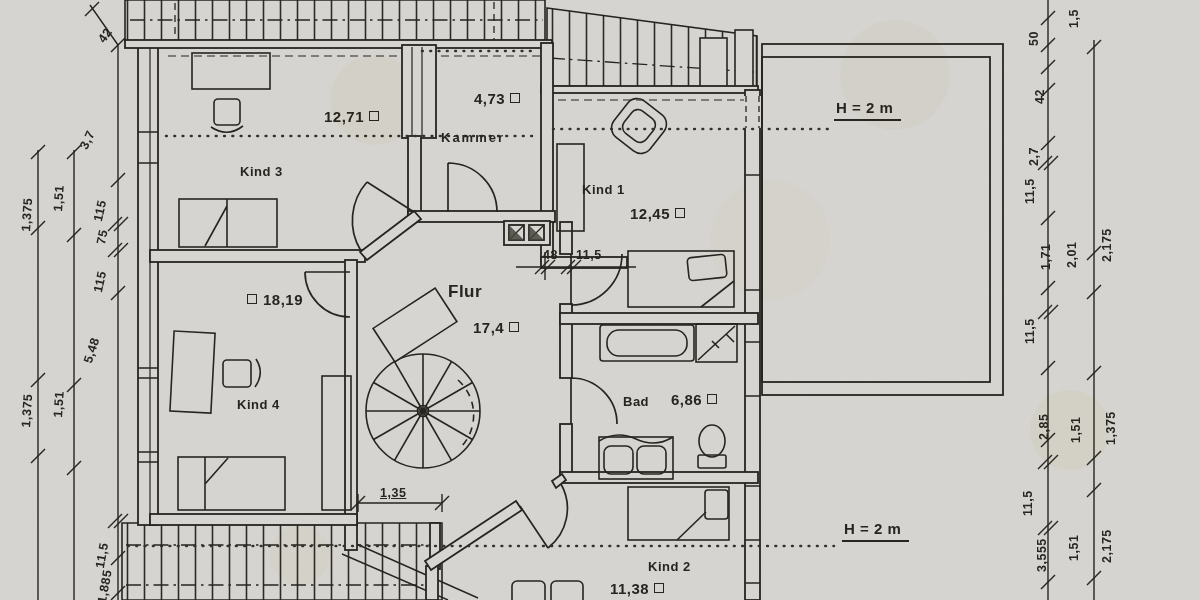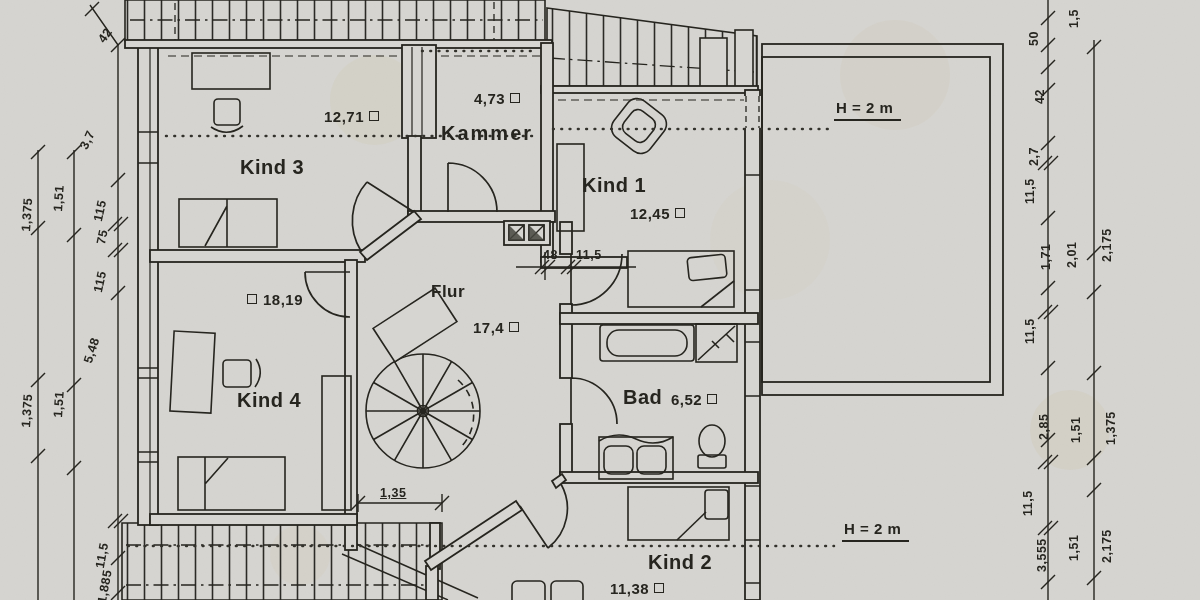--- a/index.html
+++ b/index.html
@@ -7,21 +7,21 @@
          background:#d6d5d1;font-family:"Liberation Sans",sans-serif;}
   svg{position:absolute;left:0;top:0;}
   .hlab{position:absolute;font-weight:700;color:#26251f;white-space:nowrap;
         letter-spacing:.5px;line-height:1;}
   .vlab{position:absolute;font-weight:700;color:#26251f;white-space:nowrap;
         transform-origin:0 0;font-size:12.5px;line-height:1;letter-spacing:.5px;}
   .sq{display:inline-block;width:8px;height:8px;border:1.7px solid #26251f;
       margin-left:5px;vertical-align:1px;}
   .sq.pre{margin-left:0;margin-right:6px;}
   .uline{border-bottom:2px solid #26251f;padding:0 8px 4px 2px;}
-  .fs17{font-size:17px;} .fs16{font-size:20px;} .fs15{font-size:15px;} .fs12{font-size:12.5px;}
+  .fs17{font-size:17px;} .fs16{font-size:13px;margin-top:8px;} .fs15{font-size:15px;} .fs12{font-size:12.5px;}
   .lsp{letter-spacing:2px;}
 </style>
 </head>
 <body>
 
 <div id="stage">
 
 <svg width="1200" height="600" viewBox="0 0 1200 600">
   <defs>
     <pattern id="hv" width="17" height="12" patternUnits="userSpaceOnUse">
@@ -272,25 +272,25 @@
 
   <span class="hlab fs15" style="left:474px;top:91px;"><span>4,73</span><span class="sq"></span></span>
   <span class="hlab fs16 lsp" style="left:441px;top:123px;">Kammer</span>
 
   <span class="hlab fs16" style="left:582px;top:175px;">Kind 1</span>
   <span class="hlab fs15" style="left:630px;top:206px;"><span>12,45</span><span class="sq"></span></span>
 
   <span class="hlab fs15" style="left:247px;top:292px;"><span class="sq pre"></span><span>18,19</span></span>
   <span class="hlab fs16" style="left:237px;top:390px;">Kind 4</span>
 
-  <span class="hlab fs17" style="left:431px;top:283px;">Flur</span>
+  <span class="hlab fs17" style="left:448px;top:283px;">Flur</span>
   <span class="hlab fs15" style="left:473px;top:320px;"><span>17,4</span><span class="sq"></span></span>
 
   <span class="hlab fs16" style="left:623px;top:387px;">Bad</span>
-  <span class="hlab fs15" style="left:671px;top:392px;"><span>6,52</span><span class="sq"></span></span>
+  <span class="hlab fs15" style="left:671px;top:392px;"><span>6,86</span><span class="sq"></span></span>
 
   <span class="hlab fs16" style="left:648px;top:552px;">Kind 2</span>
   <span class="hlab fs15" style="left:610px;top:581px;"><span>11,38</span><span class="sq"></span></span>
 
   <span class="hlab fs15 uline" style="left:834px;top:100px;">H = 2 m</span>
   <span class="hlab fs15 uline" style="left:842px;top:521px;">H = 2 m</span>
 
   <span class="hlab fs12" style="left:543px;top:249px;">48</span>
   <span class="hlab fs12" style="left:576px;top:249px;">11,5</span>
   <span class="hlab fs12" style="left:380px;top:487px;text-decoration:underline;">1,35</span>

